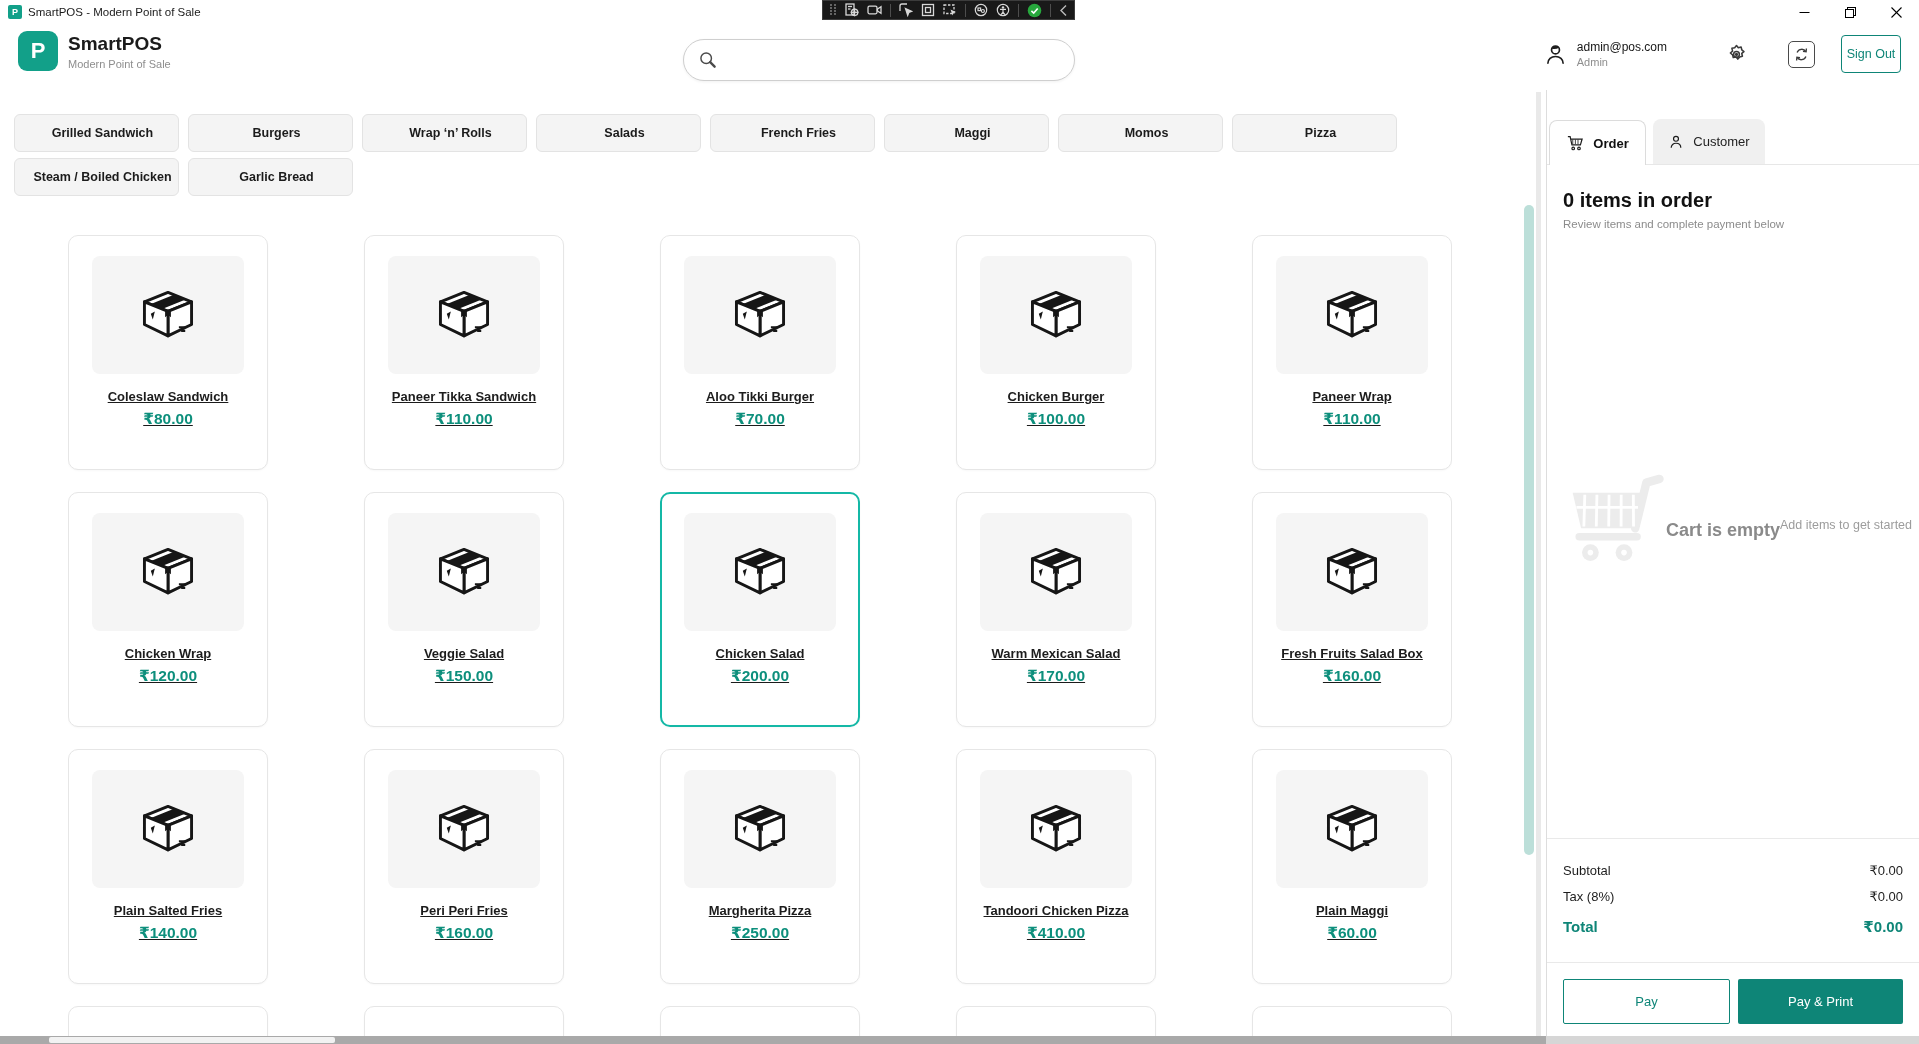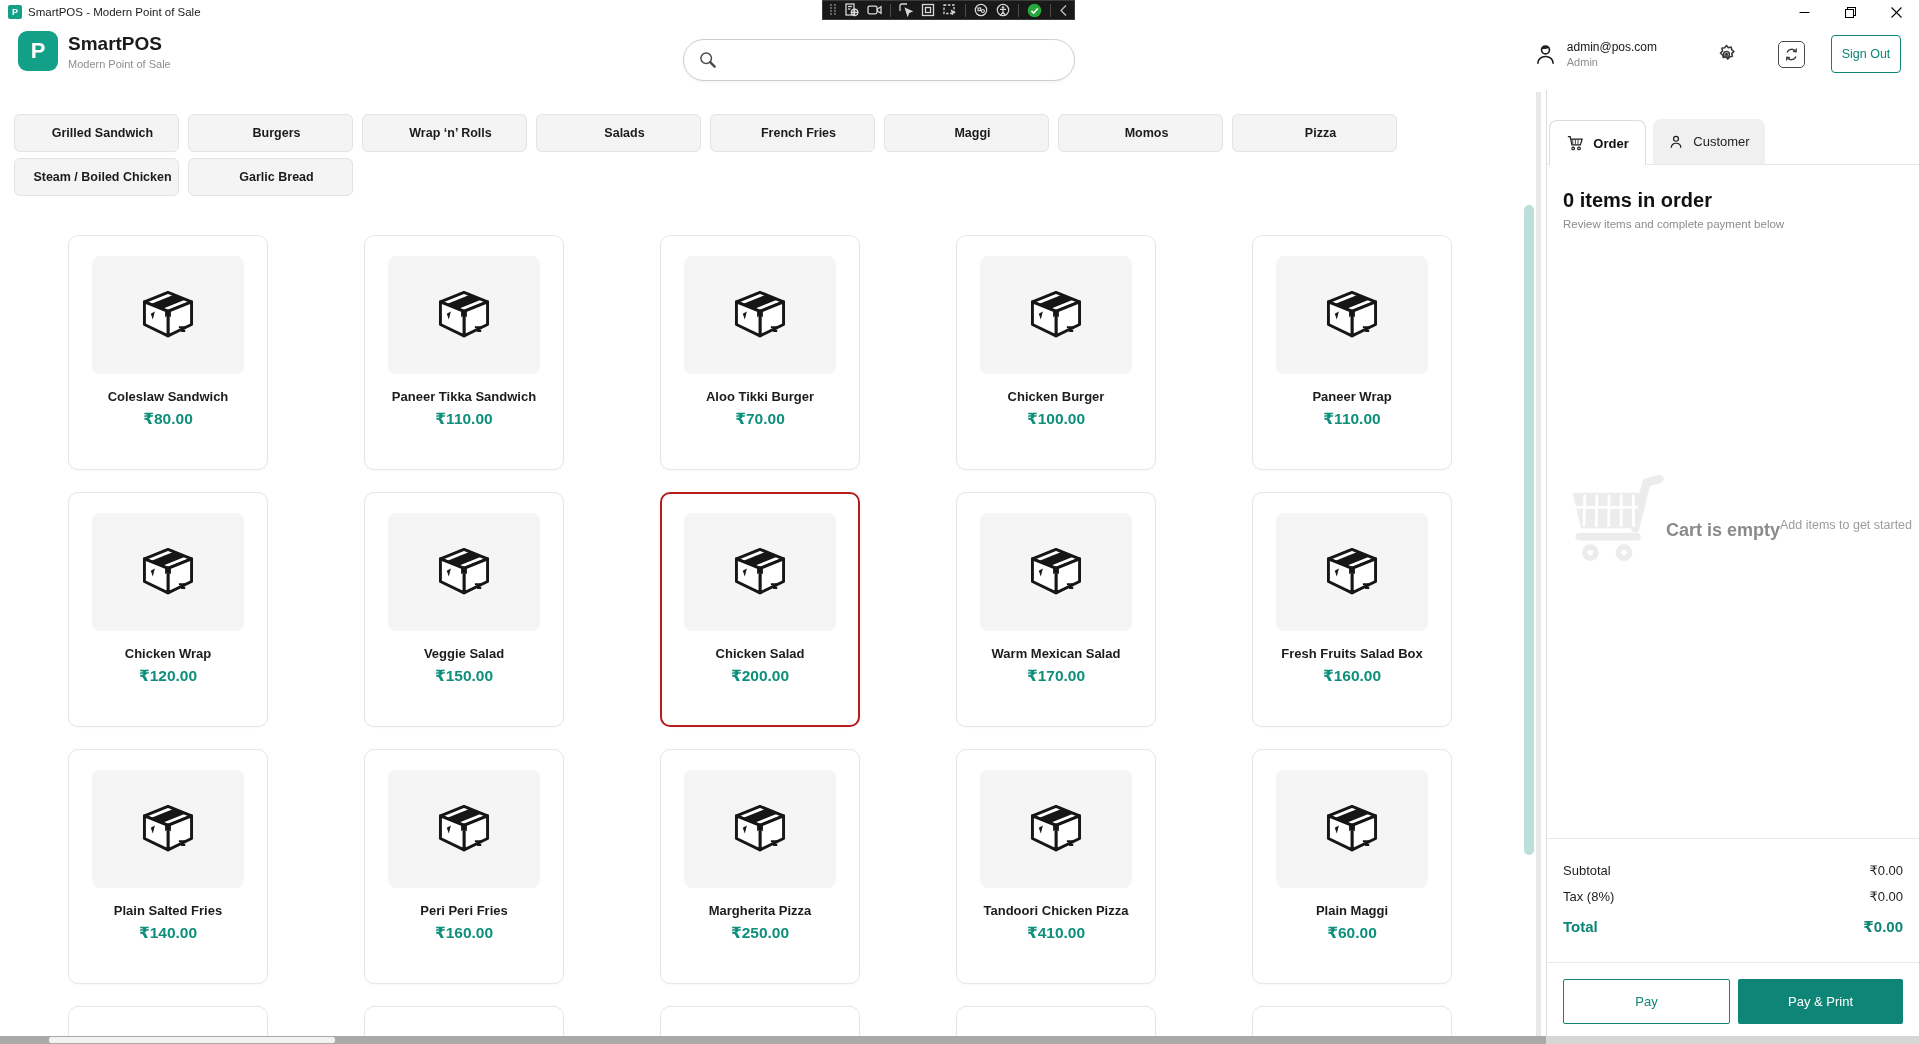--- a/index.html
+++ b/index.html
@@ -33,38 +33,38 @@
                  box-shadow:0 1px 3px rgba(0,0,0,0.06); }
   .search-wrap input { border:none; outline:none; flex:1; font-size:13px; margin-left:9px; background:transparent;
                  font-family:inherit; }
   .header-right { position:absolute; right:18px; top:11px; display:flex; align-items:center; }
   .user-block { display:flex; align-items:center; gap:9px; margin-right:58px; }
   .user-email { font-size:12px; color:#161616; }
   .user-role { font-size:11px; color:#8e8e8e; margin-top:2px; }
   .hdr-ic { margin-right:40px; display:flex; align-items:center; }
   .sync-box { width:27px; height:27px; border:1.5px solid #4a4a4a; border-radius:5px;
               display:flex; align-items:center; justify-content:center; margin-right:26px; }
-  .signout-btn { width:70px; height:38px; border:1px solid #0E8577; border-radius:4px; background:#fff;
+  .signout-btn { width:60px; height:38px; border:1px solid #0E8577; border-radius:4px; background:#fff;
                  color:#0E8577; font-size:12.5px; display:flex; align-items:center; justify-content:center;
                  font-family:inherit; }
 
   
   .cat-rows { position:absolute; left:14px; top:114px; }
   .cat-row { display:flex; gap:9px; margin-bottom:6px; }
   .cat-tab { width:165px; height:38px; background:#f4f4f4; border:1px solid #e3e3e3; border-radius:6px;
              font-size:12.5px; font-weight:600; color:#1b1b1b; display:flex; align-items:center;
              justify-content:center; cursor:default;padding-left:12px; }
 
   
-  .grid-clip { position:absolute; left:68px; top:235px; width:1384px; height:801px; overflow:hidden; }
+  .grid-clip { position:absolute; left:68px; top:235px; width:1384px; height:801px; overflow:hidden;text-decoration:underline; }
   .grid { display:grid; grid-template-columns:repeat(5,200px); column-gap:96px; row-gap:22px;
           grid-auto-rows:235px; }
   .card { background:#fff; border:1px solid #e6e6e6; border-radius:10px; padding:20px 23px 0;
           box-shadow:0 1px 2px rgba(0,0,0,0.03); }
-  .card.selected { border:2px solid #b91c1c; padding:19px 22px 16px; }
+  .card.selected { border:2px solid #14b8a6; padding:19px 22px 16px; }
   .thumb { height:118px; background:#f5f5f5; border-radius:8px; display:flex; align-items:center; justify-content:center; }
   .pname { margin-top:15px; text-align:center; font-size:13px; font-weight:600; color:#1c1c1c; white-space:nowrap; }
   .pprice { margin-top:6px; text-align:center; font-size:15.5px; font-weight:bold; color:#0D8F7C; }
 
   
   .vtrack { position:absolute; left:1536px; top:92px; width:5px; height:944px; background:#e9e9e9; }
   .vthumb { position:absolute; left:1524px; top:205px; width:10px; height:650px; background:#BCDFD9; border-radius:5px; }
   .htrack { position:absolute; left:0; top:1036px; width:1546px; height:8px; background:#a9a9a9; }
   .hthumb { position:absolute; left:49px; top:1037px; width:286px; height:6px; background:#f2f2f2; border-radius:2px; }
   .hcorner { position:absolute; left:1546px; top:1036px; width:373px; height:8px; background:#d6d6d6; }

